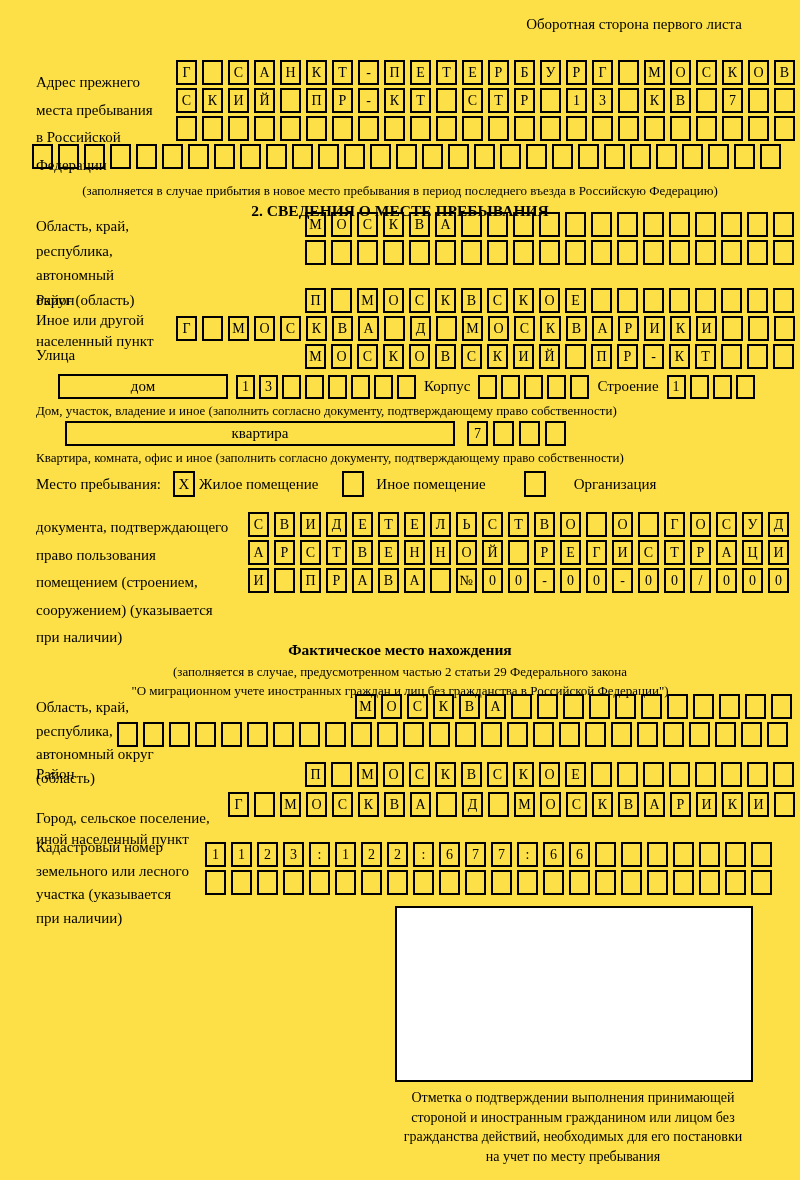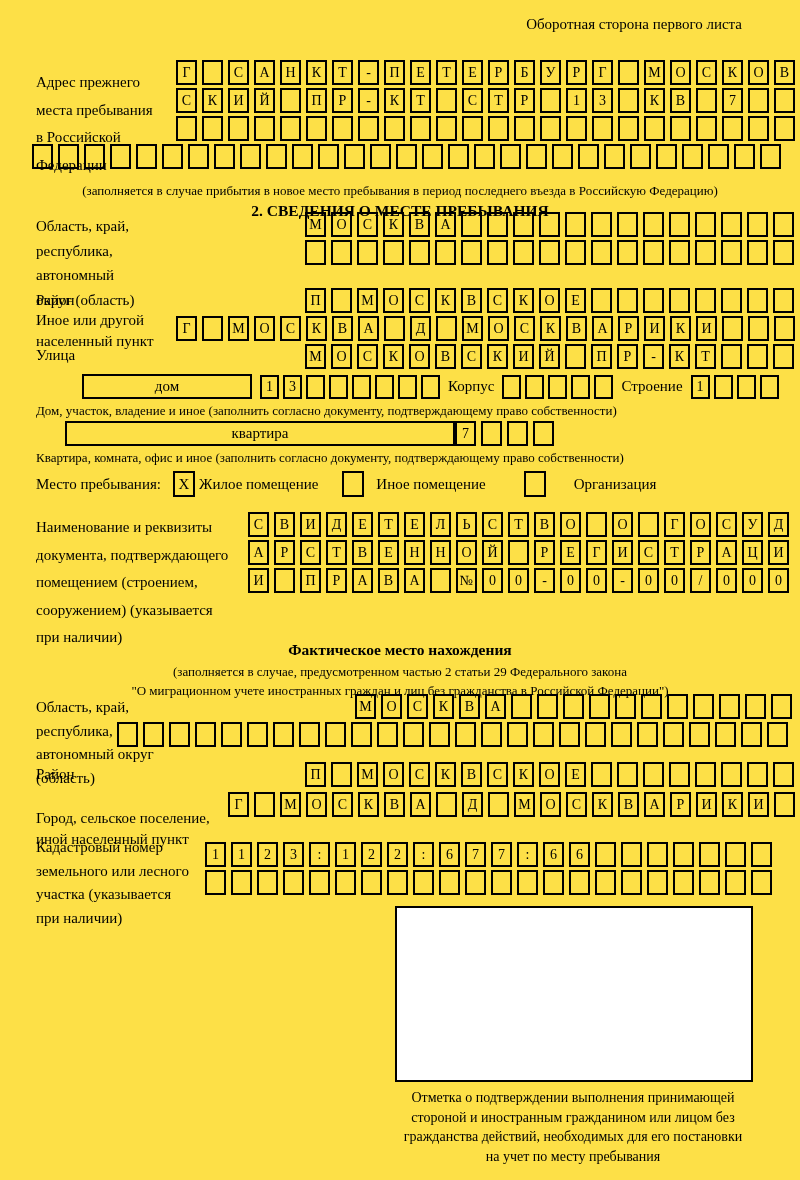--- a/index.html
+++ b/index.html
@@ -278,21 +278,21 @@
       <span class="cell">П</span>
       <span class="cell">Р</span>
       <span class="cell">-</span>
       <span class="cell">К</span>
       <span class="cell">Т</span>
       <span class="cell"></span>
       <span class="cell"></span>
       <span class="cell"></span>
     </div>
 
-  <div class="abs inline-row" style="left:82px; top:374px; gap:8px;">
+  <div class="abs inline-row" style="left:58px; top:374px; gap:8px;">
     <div class="widebox" style="width:170px;">дом</div>
     <div class="cells small">
         <span class="cell">1</span>
         <span class="cell">3</span>
         <span class="cell"></span>
         <span class="cell"></span>
         <span class="cell"></span>
         <span class="cell"></span>
         <span class="cell"></span>
         <span class="cell"></span>
@@ -308,21 +308,21 @@
     <div class="label">Строение</div>
     <div class="cells small">
         <span class="cell">1</span>
         <span class="cell"></span>
         <span class="cell"></span>
         <span class="cell"></span>
       </div>
   </div>
   <div class="abs note" style="left:36px; top:403px;">Дом, участок, владение и иное (заполнить согласно документу, подтверждающему право собственности)</div>
 
-  <div class="abs inline-row" style="left:65px; top:421px; ">
+  <div class="abs inline-row" style="left:65px; top:421px; gap:12px;">
     <div class="widebox" style="width:390px;">квартира</div>
     <div class="cells">
         <span class="cell">7</span>
         <span class="cell"></span>
         <span class="cell"></span>
         <span class="cell"></span>
       </div>
   </div>
   <div class="abs note" style="left:36px; top:450px;">Квартира, комната, офис и иное (заполнить согласно документу, подтверждающему право собственности)</div>
 
@@ -330,22 +330,22 @@
     <div class="label">Место пребывания:</div>
     <div class="checkbox" style="margin-left:12px;">X</div>
     <div class="label" style="margin-left:4px;">Жилое помещение</div>
     <div class="checkbox" style="margin-left:24px;"></div>
     <div class="label" style="margin-left:12px;">Иное помещение</div>
     <div class="checkbox" style="margin-left:38px;"></div>
     <div class="label" style="margin-left:28px;">Организация</div>
   </div>
 
   <div class="abs label label-lines" style="left:36px; top:514px; line-height:27.5px;">
-    <div>Наименование и реквизиты</div>
     <div>документа, подтверждающего</div>
+    <div>право пользования</div>
     <div>помещением (строением,</div>
     <div>сооружением) (указывается</div>
     <div>при наличии)</div>
   </div>
   <div class="abs cells" style="left:248px; top:512px;">
       <span class="cell">С</span>
       <span class="cell">В</span>
       <span class="cell">И</span>
       <span class="cell">Д</span>
       <span class="cell">Е</span>

